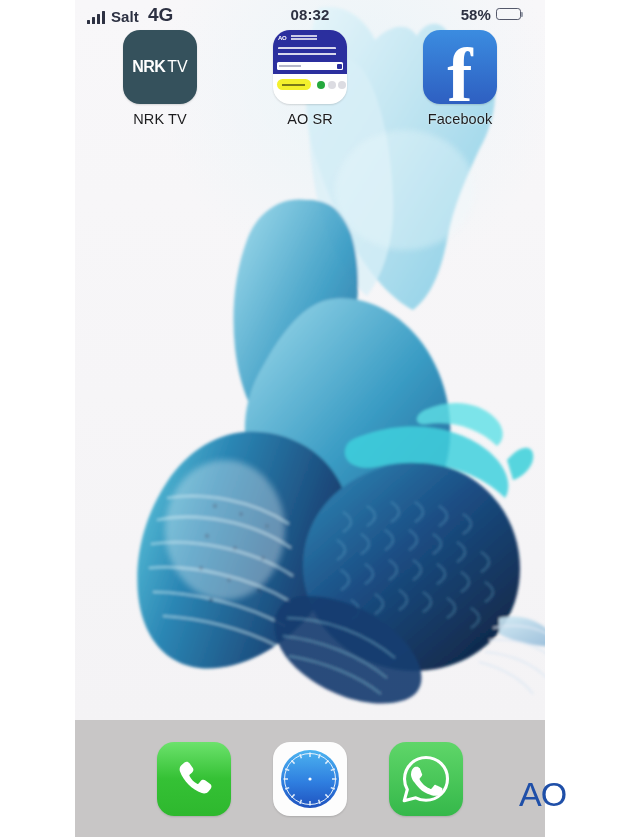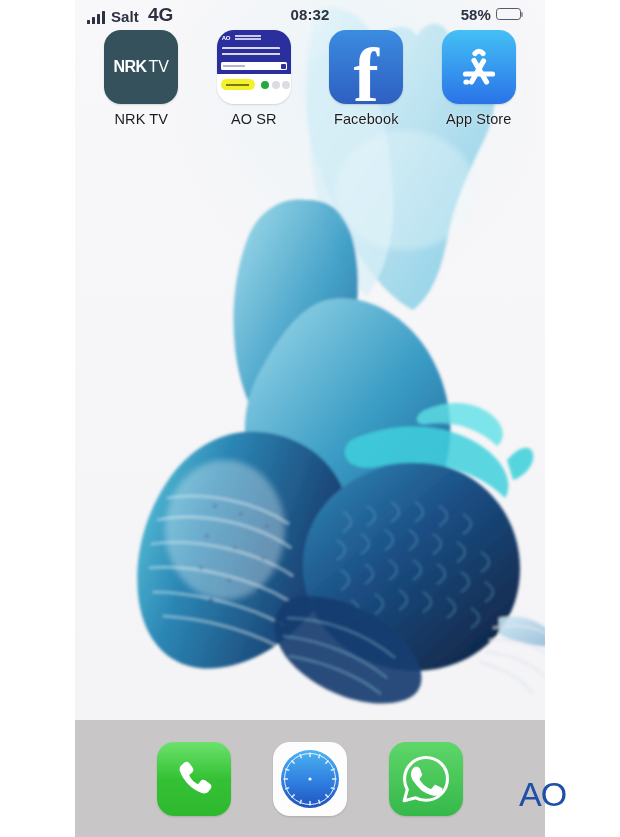--- a/index.html
+++ b/index.html
@@ -337,34 +337,20 @@
         <div class="app-label">AO SR</div>
       </div>
 
       <div class="app">
         <div class="icon ic-fb">
           <span class="fb-f">f</span>
         </div>
         <div class="app-label">Facebook</div>
       </div>
 
-      <div class="app">
-        <div class="icon ic-as">
-          <svg width="52" height="52" viewBox="0 0 52 52">
-            <g stroke="#ffffff" stroke-width="5.2" stroke-linecap="round" fill="none">
-              <path d="M18.5 41 L30.5 20"></path>
-              <path d="M33.5 41 L21 19.5"></path>
-              <path d="M22 12.5 Q26 8 30 12.5"></path>
-              <path d="M12.5 33 L39.5 33"></path>
-              <path d="M13 41 L13.6 41"></path>
-            </g>
-          </svg>
-        </div>
-        <div class="app-label">App Store</div>
-      </div>
     </div>
 
     <div class="dots">
       <span class="dot" style="background: rgb(164, 167, 173);"></span>
       <span class="dot" style="background: rgb(164, 167, 173);"></span>
       <span class="dot" style="background: rgb(164, 167, 173);"></span>
       <span class="dot" style="background: rgb(164, 167, 173);"></span>
       <span class="dot active" style="background: rgb(42, 47, 58);"></span>
     </div>
 

